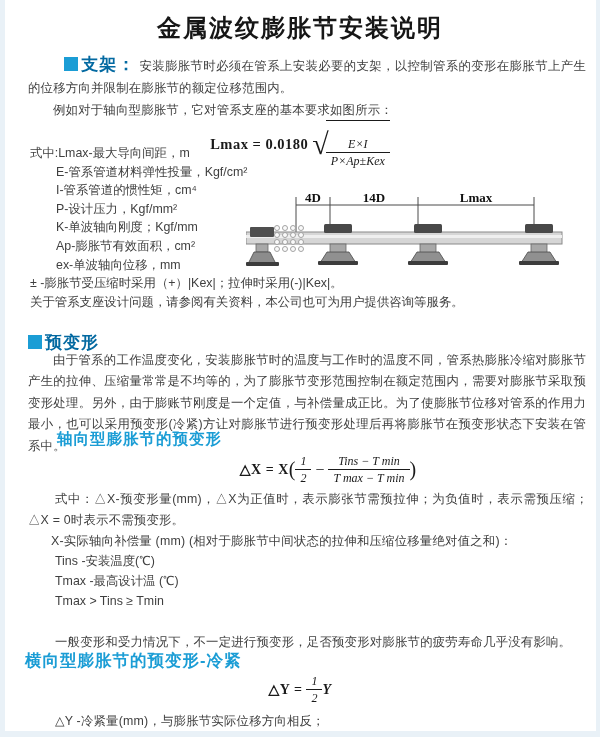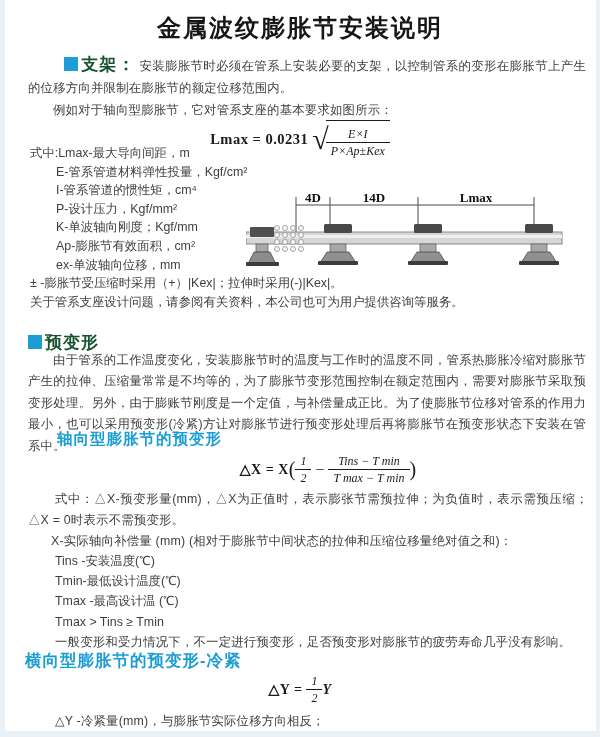--- a/index.html
+++ b/index.html
@@ -17,33 +17,33 @@
 
   .abs{position:absolute;z-index:1;}
 
   .doc-title{
     top:12px;left:0;width:600px;text-align:center;
     font-size:24px;font-weight:bold;color:#161616;letter-spacing:2px;
   }
 
   .body-txt{font-size:12.4px;line-height:21.8px;letter-spacing:0.2px;text-align:justify;}
 
-  .sec-head-inline{color:#14532d;font-weight:bold;font-size:17px;letter-spacing:1px;}
+  .sec-head-inline{color:#0369a1;font-weight:bold;font-size:17px;letter-spacing:1px;}
   .bullet-sq{display:inline-block;width:14px;height:14px;background:#1b9dd5;margin-right:3px;vertical-align:-1px;}
 
   .sec-support{top:54px;left:28px;width:558px;text-indent:36px;}
   .sec-support .cont{text-indent:0;}
   .para-indent{text-indent:25px;display:block;}
 
   
   .fm{font-family:"Liberation Serif",serif;color:#1a1a1a;}
   .fm-1{top:120px;left:0;width:600px;text-align:center;}
   .fm .pre{font-weight:bold;font-size:14.5px;letter-spacing:0.5px;vertical-align:middle;}
   .sqrt{font-size:30px;font-weight:400;vertical-align:middle;margin:0 -3px 0 4px;line-height:30px;}
-  .radicand{display:inline-block;border-top:1.6px solid #1a1a1a;vertical-align:middle;padding-top:6px;}
+  .radicand{display:inline-block;border-top:1.6px solid #1a1a1a;vertical-align:middle;padding-top:16px;}
   .frac{display:inline-block;vertical-align:middle;text-align:center;font-style:italic;font-size:12px;line-height:14px;}
   .frac .n{display:block;border-bottom:1.4px solid #1a1a1a;padding:0 5px 1px 5px;}
   .frac .d{display:block;padding:1px 5px 0 5px;text-align:center;}
   .paren{font-size:20px;vertical-align:middle;font-weight:400;}
 
   .defs{top:144px;left:30px;width:330px;font-size:12.4px;}
   .defs .def-line{height:18.6px;line-height:18.6px;white-space:nowrap;}
   .defs .ind{padding-left:26px;}
   .defs .wide{white-space:nowrap;width:560px;}
 
@@ -77,21 +77,21 @@
 
 <div class="abs doc-title">金属波纹膨胀节安装说明</div>
 
 <div class="abs sec-support body-txt">
   <span class="bullet-sq"></span><span class="sec-head-inline">支架：</span>
   <span class="cont">安装膨胀节时必须在管系上安装必要的支架，以控制管系的变形在膨胀节上产生的位移方向并限制在膨胀节的额定位移范围内。</span>
   <span class="para-indent">例如对于轴向型膨胀节，它对管系支座的基本要求如图所示：</span>
 </div>
 
 <div class="abs fm fm-1">
-  <span class="pre">Lmax = 0.0231</span><span class="sqrt">√</span><span class="radicand"><span class="frac"><span class="n">E×I</span><span class="d">P×Ap±Kex</span></span></span>
+  <span class="pre">Lmax = 0.0180</span><span class="sqrt">√</span><span class="radicand"><span class="frac"><span class="n">E×I</span><span class="d">P×Ap±Kex</span></span></span>
 </div>
 
 <div class="abs defs">
   <div class="def-line">式中:Lmax-最大导向间距，m</div>
   <div class="def-line ind">E-管系管道材料弹性投量，Kgf/cm²</div>
   <div class="def-line ind">I-管系管道的惯性矩，cm⁴</div>
   <div class="def-line ind">P-设计压力，Kgf/mm²</div>
   <div class="def-line ind">K-单波轴向刚度；Kgf/mm</div>
   <div class="def-line ind">Ap-膨胀节有效面积，cm²</div>
   <div class="def-line ind">ex-单波轴向位移，mm</div>
@@ -175,21 +175,20 @@
 <div class="abs fm fm-2">
   <span class="lhs">△X = X</span><span class="paren">(</span><span class="frac"><span class="n">1</span><span class="d">2</span></span>
   <span style="vertical-align:middle;">−</span>
   <span class="frac"><span class="n">Tins − T min</span><span class="d">T max − T min</span></span><span class="paren">)</span>
 </div>
 
 <div class="abs axial-p1 body-txt">式中：△X-预变形量(mm)，△X为正值时，表示膨张节需预拉伸；为负值时，表示需预压缩；△X = 0时表示不需预变形。</div>
 <div class="abs axial-p2 body-txt">X-实际轴向补偿量 (mm) (相对于膨胀节中间状态的拉伸和压缩位移量绝对值之和)：</div>
 <div class="abs axial-items">
   <div class="it">Tins -安装温度(℃)</div>
-  <div class="it">Tmin-最低设计温度(℃)</div>
   <div class="it">Tmax -最高设计温 (℃)</div>
   <div class="it">Tmax &gt; Tins ≥ Tmin</div>
 </div>
 <div class="abs axial-p3 body-txt">一般变形和受力情况下，不一定进行预变形，足否预变形对膨胀节的疲劳寿命几乎没有影响。</div>
 
 <div class="abs sub-head lateral-head">横向型膨胀节的预变形-冷紧</div>
 
 <div class="abs fm fm-3">
   <span class="lhs">△Y =</span>
   <span class="frac"><span class="n">1</span><span class="d">2</span></span><span class="rhs" style="font-style:italic;">Y</span>

